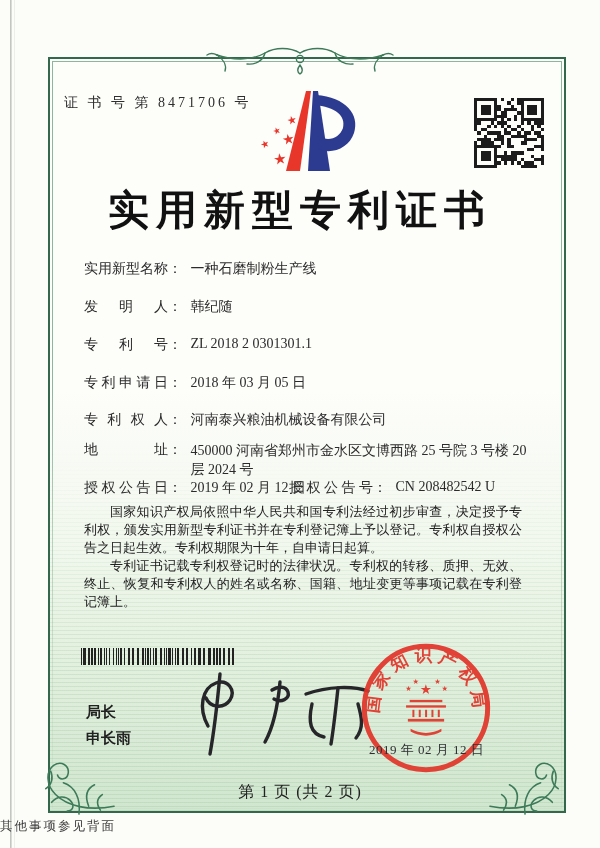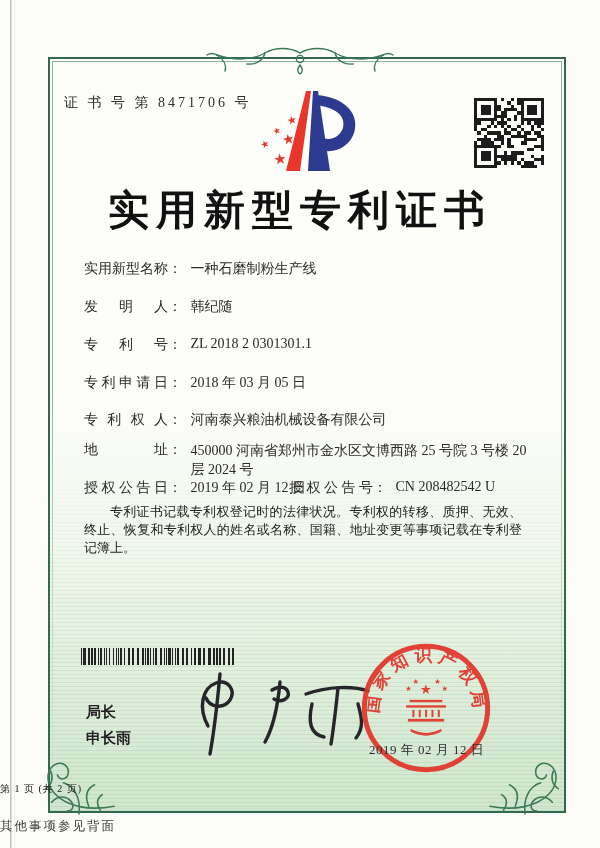--- a/index.html
+++ b/index.html
@@ -46,21 +46,21 @@
   .body-paras p{margin:0;text-indent:2em;}
 
   .barcode{position:absolute;left:81px;top:648px;width:154px;height:17px;}
 
   .director{position:absolute;left:86px;top:699px;font-size:15px;color:#222;line-height:26px;font-weight:bold;}
   .signature{position:absolute;left:168px;top:664px;width:230px;height:96px;}
 
   .seal{position:absolute;left:358px;top:640px;width:136px;height:136px;opacity:.92;}
   .seal-date{position:absolute;left:369px;top:741px;font-size:13px;letter-spacing:.5px;color:#2f2f33;}
 
-  .page-info{position:absolute;left:0;top:782px;width:100%;font-size:10px;color:#222;letter-spacing:1px;}
+  .page-info{position:absolute;left:0;top:782px;width:100%;text-align:center;font-size:16px;color:#222;letter-spacing:1px;}
   .footer-note{position:absolute;left:0;top:818px;width:100%;text-align:left;font-size:12.5px;color:#3a3a3a;letter-spacing:2px;}
 
   .ornament-top{position:absolute;left:205px;top:44px;width:190px;height:32px;}
   .flourish-bl{position:absolute;left:38px;top:738px;width:78px;height:78px;}
   .flourish-br{position:absolute;left:488px;top:738px;width:78px;height:78px;transform:scaleX(-1);}
   svg{display:block;}
 </style>
 </head>
 <body>
 
@@ -396,20 +396,21 @@
     <span class="lbl">授权公告日</span><span class="colon">：</span>
     <span class="val">2019 年 02 月 12 日</span>
     <span class="grant-pair2">
       <span class="lbl">授权公告号</span><span class="colon">：</span>
       <span class="val">CN 208482542 U</span>
     </span>
   </div>
 </div>
 
 <div class="body-paras">
+  <p>国家知识产权局依照中华人民共和国专利法经过初步审查，决定授予专利权，颁发实用新型专利证书并在专利登记簿上予以登记。专利权自授权公告之日起生效。专利权期限为十年，自申请日起算。</p>
   <p>专利证书记载专利权登记时的法律状况。专利权的转移、质押、无效、终止、恢复和专利权人的姓名或名称、国籍、地址变更等事项记载在专利登记簿上。</p>
 </div>
 
 <svg class="barcode" id="barcode" viewBox="0 0 154 17" shape-rendering="crispEdges">
     <rect x="0" y="0" width="1" height="17" fill="#222"></rect>
     <rect x="2" y="0" width="3" height="17" fill="#222"></rect>
     <rect x="7" y="0" width="2" height="17" fill="#222"></rect>
     <rect x="10" y="0" width="2" height="17" fill="#222"></rect>
     <rect x="13" y="0" width="2" height="17" fill="#222"></rect>
     <rect x="17" y="0" width="1" height="17" fill="#222"></rect>

